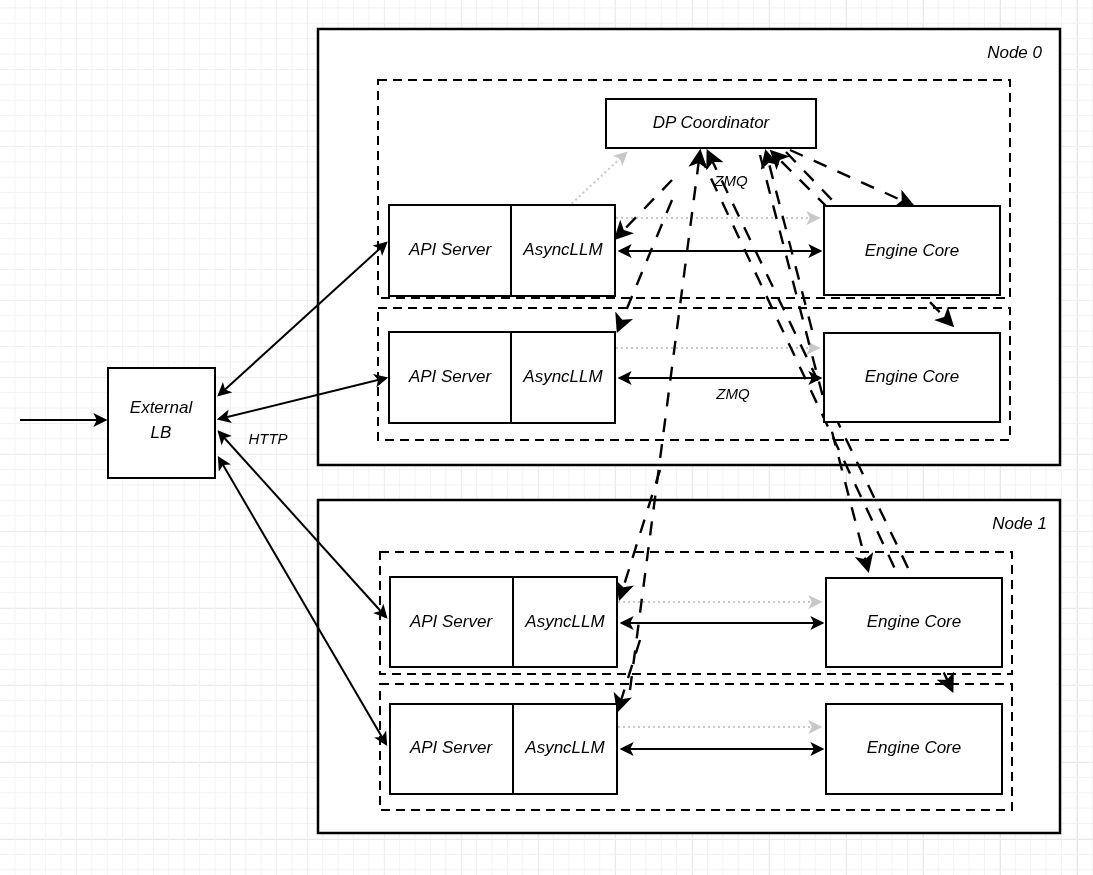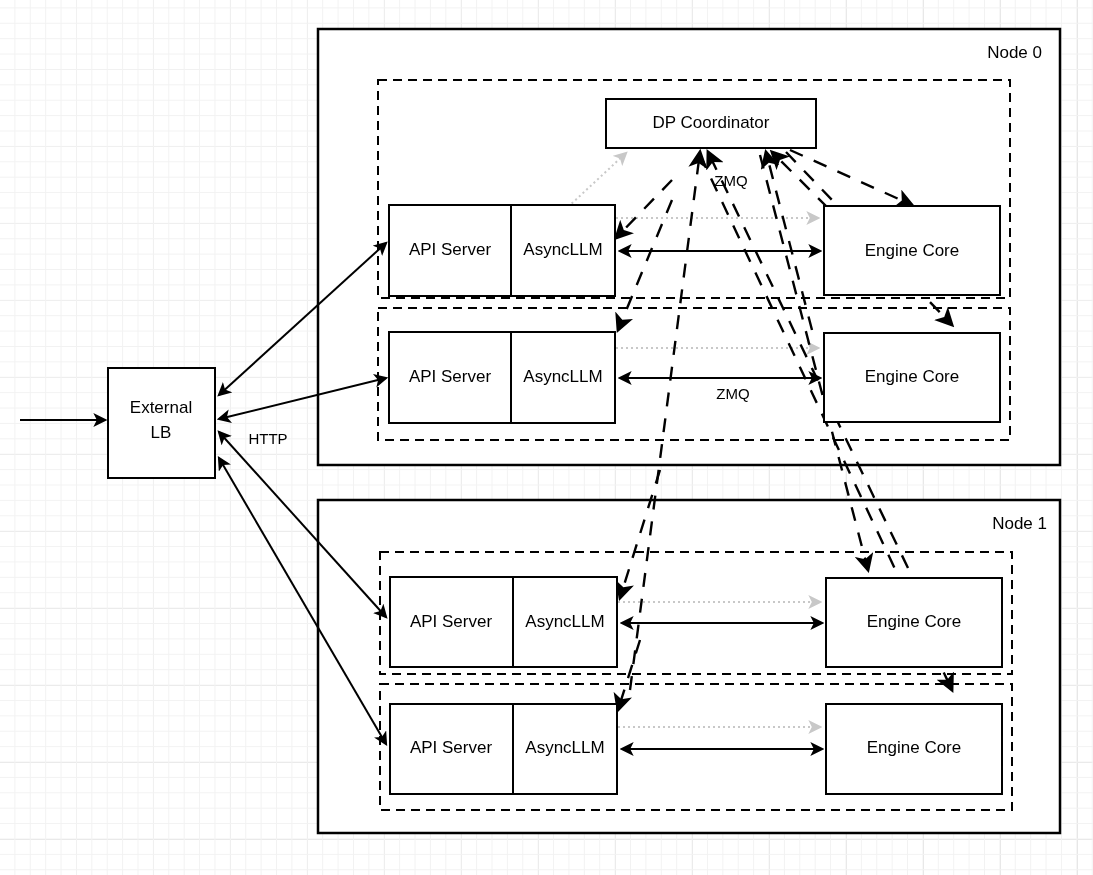--- a/index.html
+++ b/index.html
@@ -7,20 +7,21 @@
     padding: 0;
     background: #ffffff;
   }
   #canvas-root {
     position: relative;
     width: 1093px;
     height: 875px;
     background-color: #ffffff;
     overflow: hidden;
     font-family: "Liberation Sans", sans-serif;
+    font-style: italic;
   }
   #grid-bg {
     position: absolute;
     left: 0; top: 0;
     width: 1093px;
     height: 875px;
     background-image:
       linear-gradient(to right, #f2f2f2 1px, transparent 1px),
       linear-gradient(to bottom, #f2f2f2 1px, transparent 1px),
       linear-gradient(to right, #e2e2e2 1px, transparent 1px),

